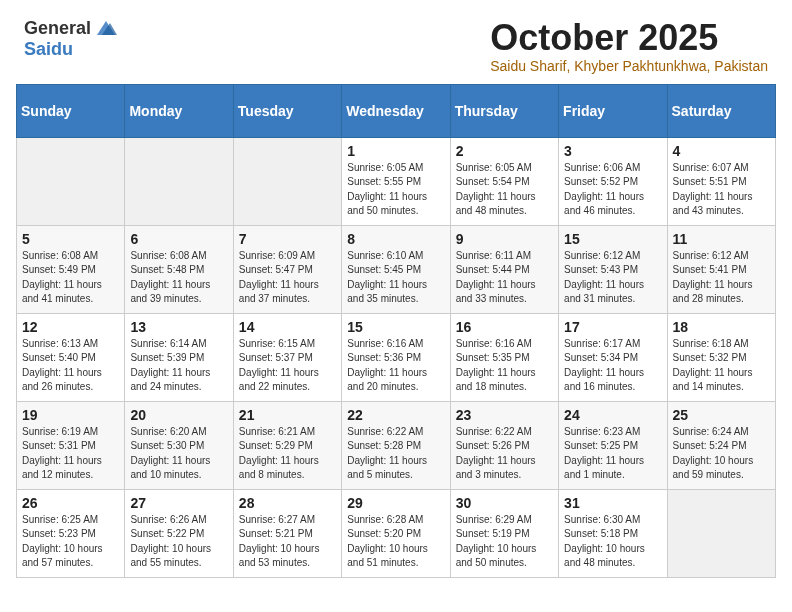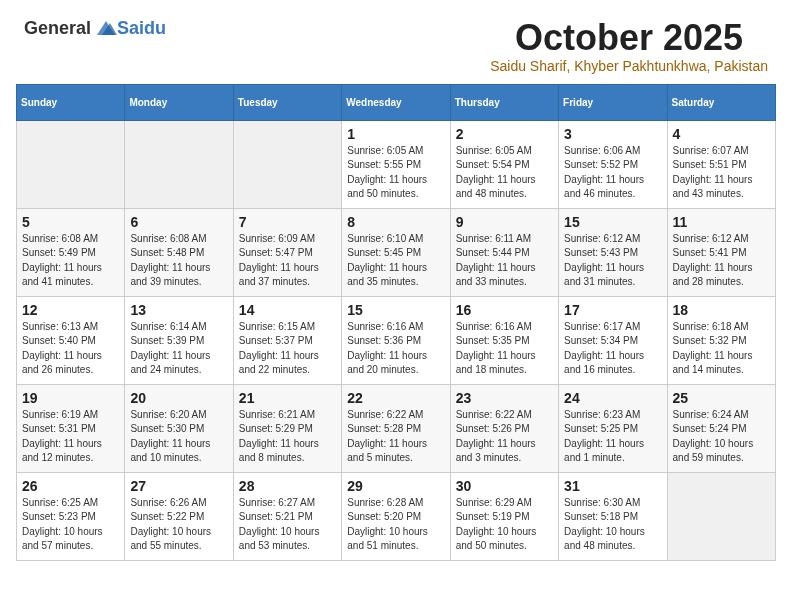--- a/index.html
+++ b/index.html
@@ -10,30 +10,30 @@
       min-height: 612px;
     }
     .header {
       display: flex;
       align-items: flex-start;
       padding: 18px 24px 10px 24px;
       justify-content: space-between;
     }
     .logo {
       display: flex;
-      flex-direction: row;
+      flex-direction: column;
       align-items: flex-start;
     }
     .logo-row {
       display: flex;
       align-items: center;
       gap: 2px;
     }
     .title-block {
-      text-align: center;
+      text-align: left;
     }
     .month-title {
       font-size: 36px;
       font-weight: bold;
       color: #222;
       line-height: 1.1;
     }
     .subtitle {
       font-size: 14px;
       color: #a16207;
@@ -43,23 +43,23 @@
       padding: 0 16px 16px 16px;
     }
     table {
       width: 100%;
       border-collapse: collapse;
       table-layout: fixed;
     }
     thead tr th {
       background: #3a7abf;
       color: #fff;
-      font-size: 10px;
+      font-size: 14px;
       font-weight: bold;
-      padding: 12px 4px;
+      padding: 18px 4px;
       text-align: left;
       border: 1px solid #2d6aa0;
     }
     tbody tr td {
       border: 1px solid #ccc;
       vertical-align: top;
       padding: 5px 5px 6px 5px;
       min-height: 80px;
       height: 88px;
       background: #fff;

